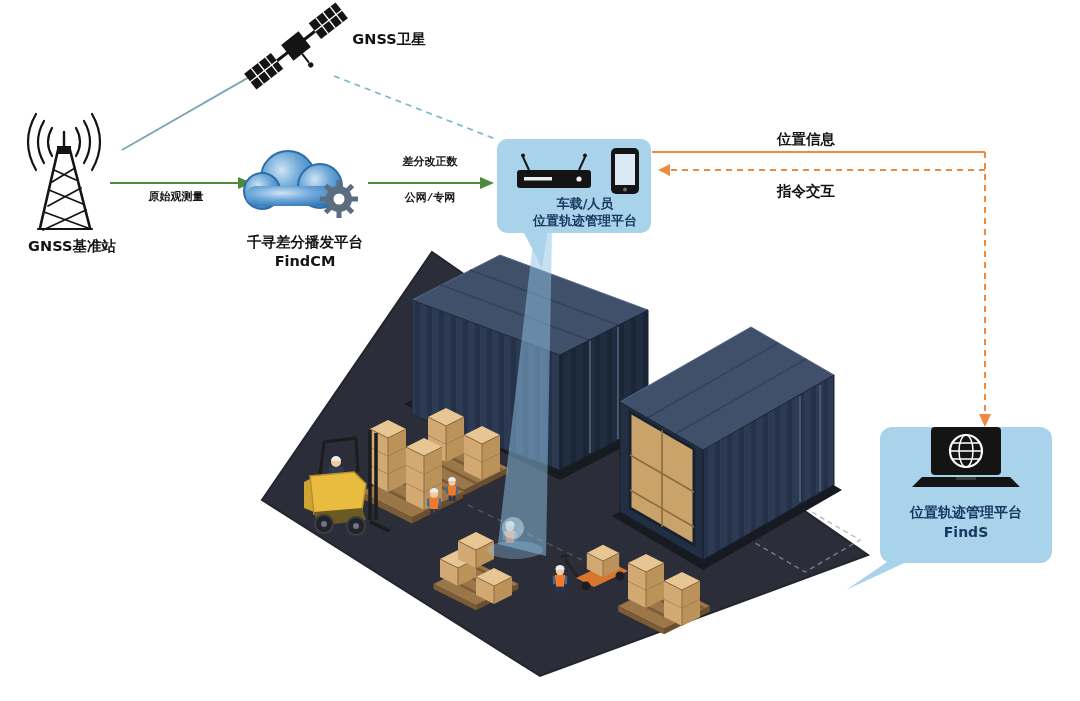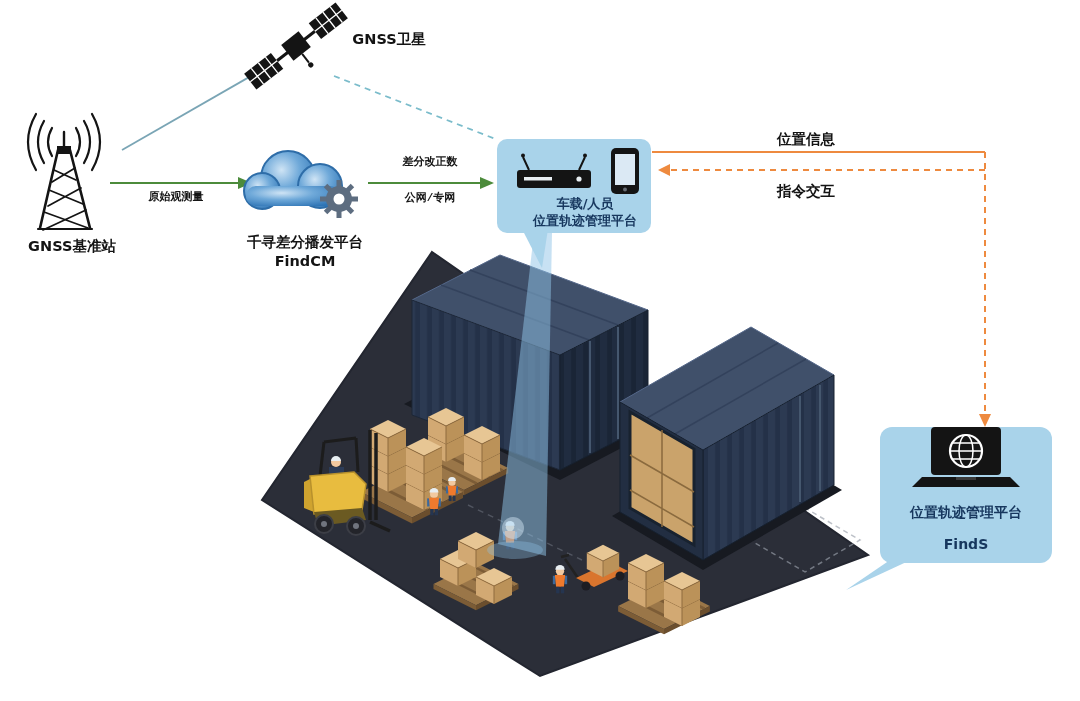--- a/index.html
+++ b/index.html
@@ -271,16 +271,16 @@
 <div class="panel" id="finds-panel">
   <svg width="160" height="70" viewBox="0 0 160 70">
     <rect x="45" y="0" width="70" height="48" rx="4" fill="#141414"></rect>
     <circle cx="80" cy="24" r="16" fill="none" stroke="#ffffff" stroke-width="2.2"></circle>
     <ellipse cx="80" cy="24" rx="7" ry="16" fill="none" stroke="#ffffff" stroke-width="1.5"></ellipse>
     <path d="M64,24 H96 M67,16 H93 M67,32 H93" stroke="#ffffff" stroke-width="1.5" fill="none"></path>
     <polygon points="36,50 124,50 134,60 26,60" fill="#141414"></polygon>
     <rect x="70" y="50" width="20" height="3" fill="#3a3a3a"></rect>
   </svg>
   <div class="cap" style="margin-top:6px;">位置轨迹管理平台</div>
-  <div class="cap" style="margin-top:14px;">FindS</div>
+  <div class="cap" style="margin-top:2px;">FindS</div>
 </div>
 
 </div>
 
 </body></html>

